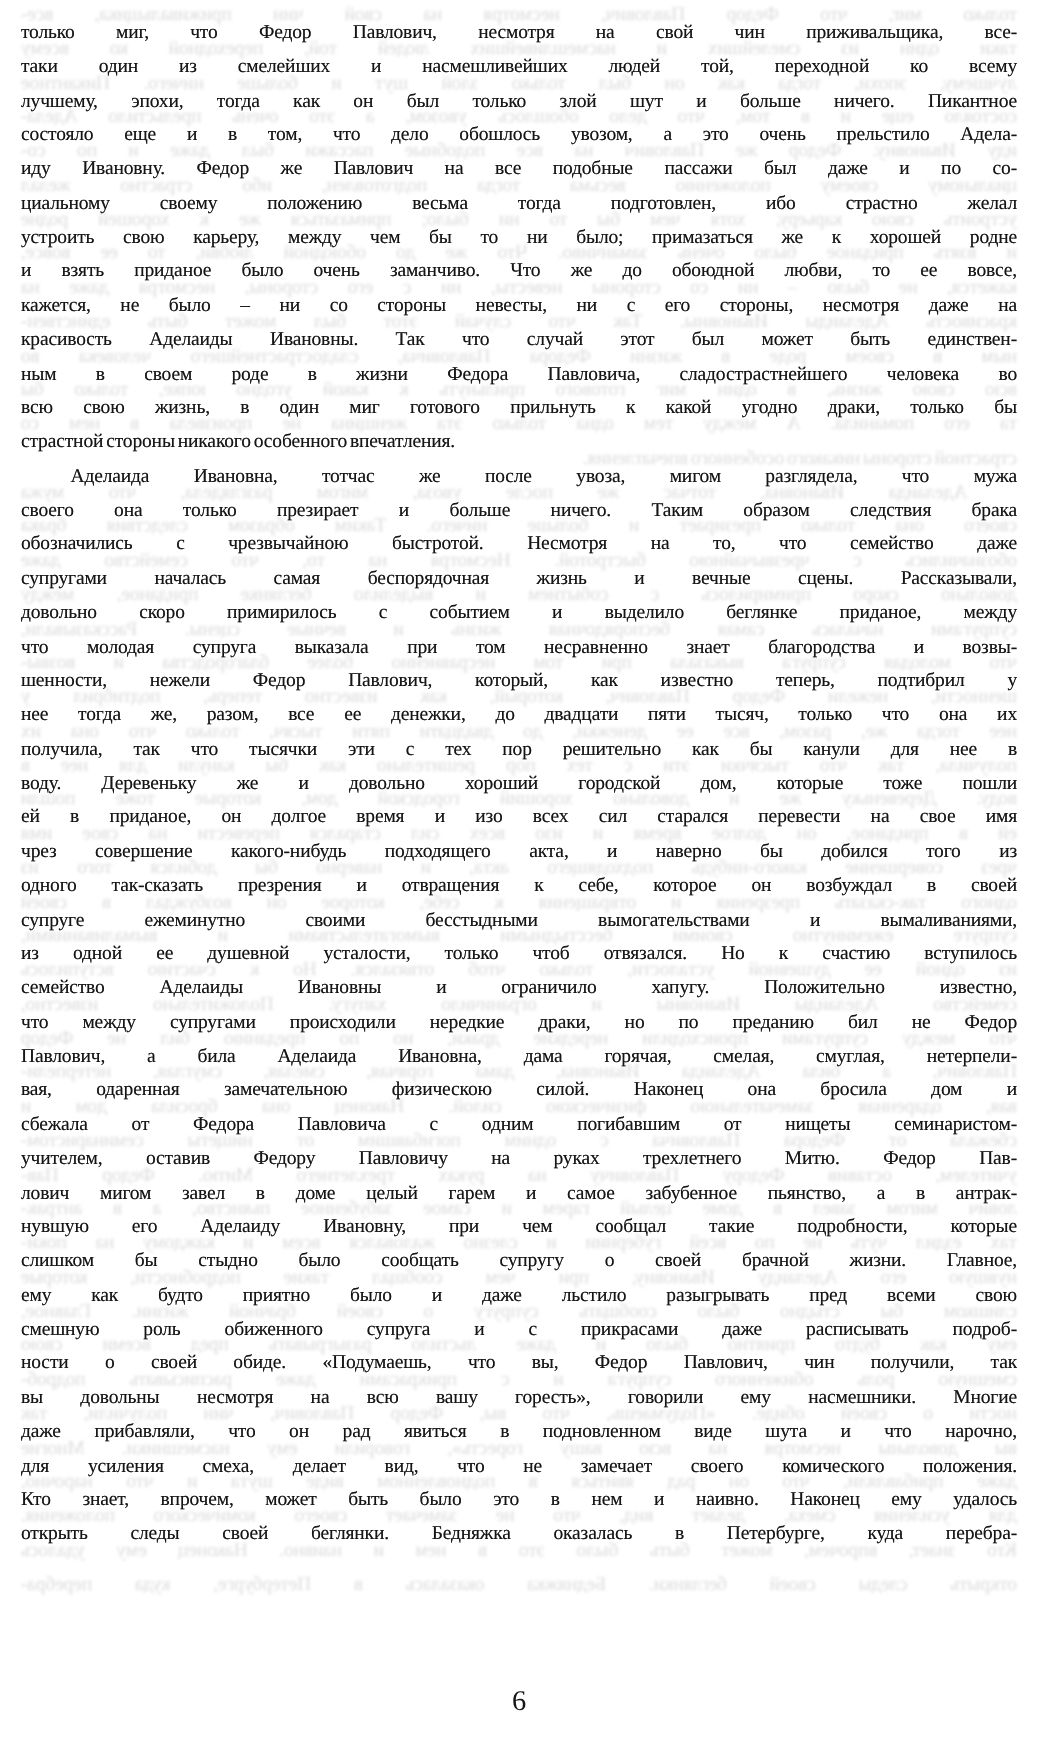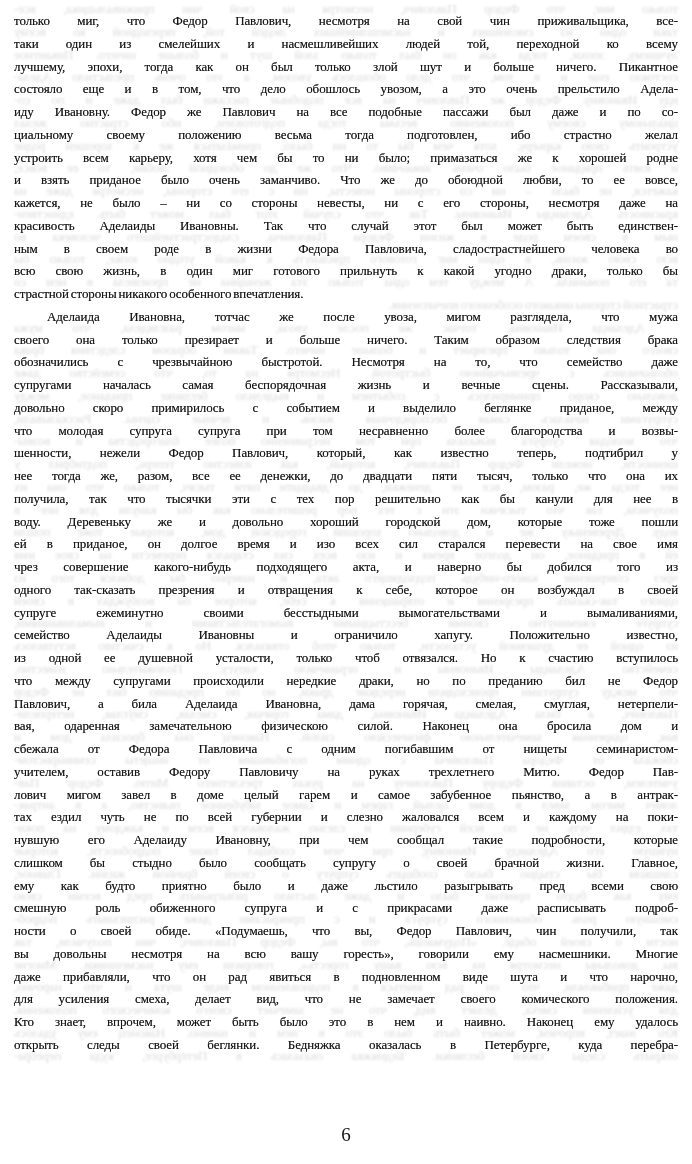--- a/index.html
+++ b/index.html
@@ -114,52 +114,51 @@
       </div>
     </div>
   <div class="text-layer">
       <div>
         <div class="line">только миг, что Федор Павлович, несмотря на свой чин приживальщика, все-</div>
         <div class="line">таки один из смелейших и насмешливейших людей той, переходной ко всему</div>
         <div class="line">лучшему, эпохи, тогда как он был только злой шут и больше ничего. Пикантное</div>
         <div class="line">состояло еще и в том, что дело обошлось увозом, а это очень прельстило Адела-</div>
         <div class="line">иду Ивановну. Федор же Павлович на все подобные пассажи был даже и по со-</div>
         <div class="line">циальному своему положению весьма тогда подготовлен, ибо страстно желал</div>
-        <div class="line">устроить всем карьеру, хотя чем бы то ни было; примазаться же к хорошей родне</div>
+        <div class="line">устроить свою карьеру, между чем бы то ни было; примазаться же к хорошей родне</div>
         <div class="line">и взять приданое было очень заманчиво. Что же до обоюдной любви, то ее вовсе,</div>
         <div class="line">кажется, не было – ни со стороны невесты, ни с его стороны, несмотря даже на</div>
         <div class="line">красивость Аделаиды Ивановны. Так что случай этот был может быть единствен-</div>
         <div class="line">ным в своем роде в жизни Федора Павловича, сладострастнейшего человека во</div>
         <div class="line">всю свою жизнь, в один миг готового прильнуть к какой угодно драки, только бы</div>
         <div class="line nojust">страстной стороны никакого особенного впечатления.</div>
       </div>
       <div>
         <div class="line indent">Аделаида Ивановна, тотчас же после увоза, мигом разглядела, что мужа</div>
         <div class="line">своего она только презирает и больше ничего. Таким образом следствия брака</div>
         <div class="line">обозначились с чрезвычайною быстротой. Несмотря на то, что семейство даже</div>
         <div class="line">супругами началась самая беспорядочная жизнь и вечные сцены. Рассказывали,</div>
         <div class="line">довольно скоро примирилось с событием и выделило беглянке приданое, между</div>
-        <div class="line">что молодая супруга супруга при том несравненно более благородства и возвы-</div>
+        <div class="line">что молодая супруга выказала при том несравненно знает благородства и возвы-</div>
         <div class="line">шенности, нежели Федор Павлович, который, как известно теперь, подтибрил у</div>
         <div class="line">нее тогда же, разом, все ее денежки, до двадцати пяти тысяч, только что она их</div>
         <div class="line">получила, так что тысячки эти с тех пор решительно как бы канули для нее в</div>
         <div class="line">воду. Деревеньку же и довольно хороший городской дом, которые тоже пошли</div>
         <div class="line">ей в приданое, он долгое время и изо всех сил старался перевести на свое имя</div>
         <div class="line">чрез совершение какого-нибудь подходящего акта, и наверно бы добился того из</div>
         <div class="line">одного так-сказать презрения и отвращения к себе, которое он возбуждал в своей</div>
         <div class="line">супруге ежеминутно своими бесстыдными вымогательствами и вымаливаниями,</div>
+        <div class="line">из одной ее душевной усталости, только чтоб отвязался. Но к счастию вступилось</div>
         <div class="line">семейство Аделаиды Ивановны и ограничило хапугу. Положительно известно,</div>
-        <div class="line">из одной ее душевной усталости, только чтоб отвязался. Но к счастию вступилось</div>
         <div class="line">что между супругами происходили нередкие драки, но по преданию бил не Федор</div>
         <div class="line">Павлович, а била Аделаида Ивановна, дама горячая, смелая, смуглая, нетерпели-</div>
         <div class="line">вая, одаренная замечательною физическою силой. Наконец она бросила дом и</div>
         <div class="line">сбежала от Федора Павловича с одним погибавшим от нищеты семинаристом-</div>
         <div class="line">учителем, оставив Федору Павловичу на руках трехлетнего Митю. Федор Пав-</div>
         <div class="line">лович мигом завел в доме целый гарем и самое забубенное пьянство, а в антрак-</div>
-        <div class="line">тах ездил чуть не по всей губернии и слезно жаловался всем и каждому на поки-</div>
         <div class="line">нувшую его Аделаиду Ивановну, при чем сообщал такие подробности, которые</div>
         <div class="line">слишком бы стыдно было сообщать супругу о своей брачной жизни. Главное,</div>
         <div class="line">ему как будто приятно было и даже льстило разыгрывать пред всеми свою</div>
         <div class="line">смешную роль обиженного супруга и с прикрасами даже расписывать подроб-</div>
         <div class="line">ности о своей обиде. «Подумаешь, что вы, Федор Павлович, чин получили, так</div>
         <div class="line">вы довольны несмотря на всю вашу горесть», говорили ему насмешники. Многие</div>
         <div class="line">даже прибавляли, что он рад явиться в подновленном виде шута и что нарочно,</div>
         <div class="line">для усиления смеха, делает вид, что не замечает своего комического положения.</div>
         <div class="line">Кто знает, впрочем, может быть было это в нем и наивно. Наконец ему удалось</div>
         <div class="line">открыть следы своей беглянки. Бедняжка оказалась в Петербурге, куда перебра-</div>

